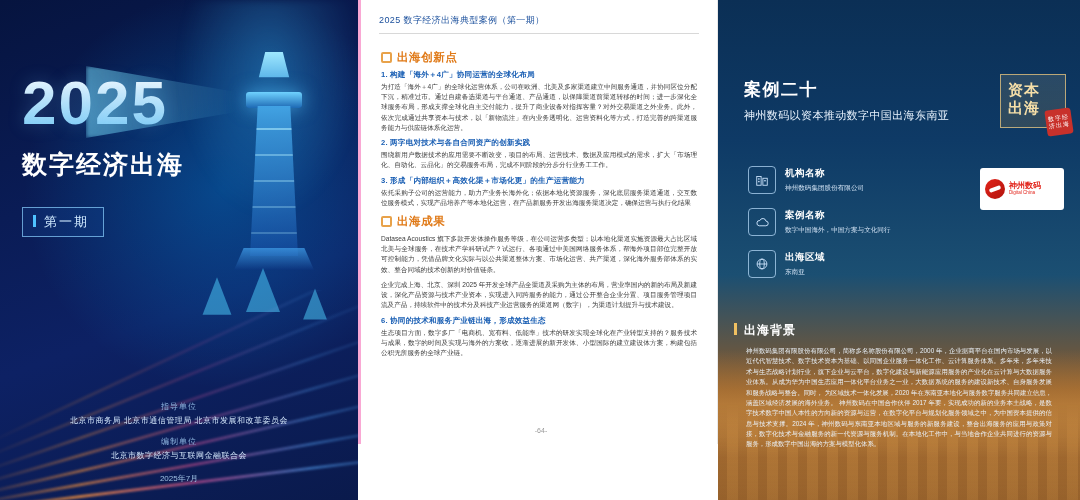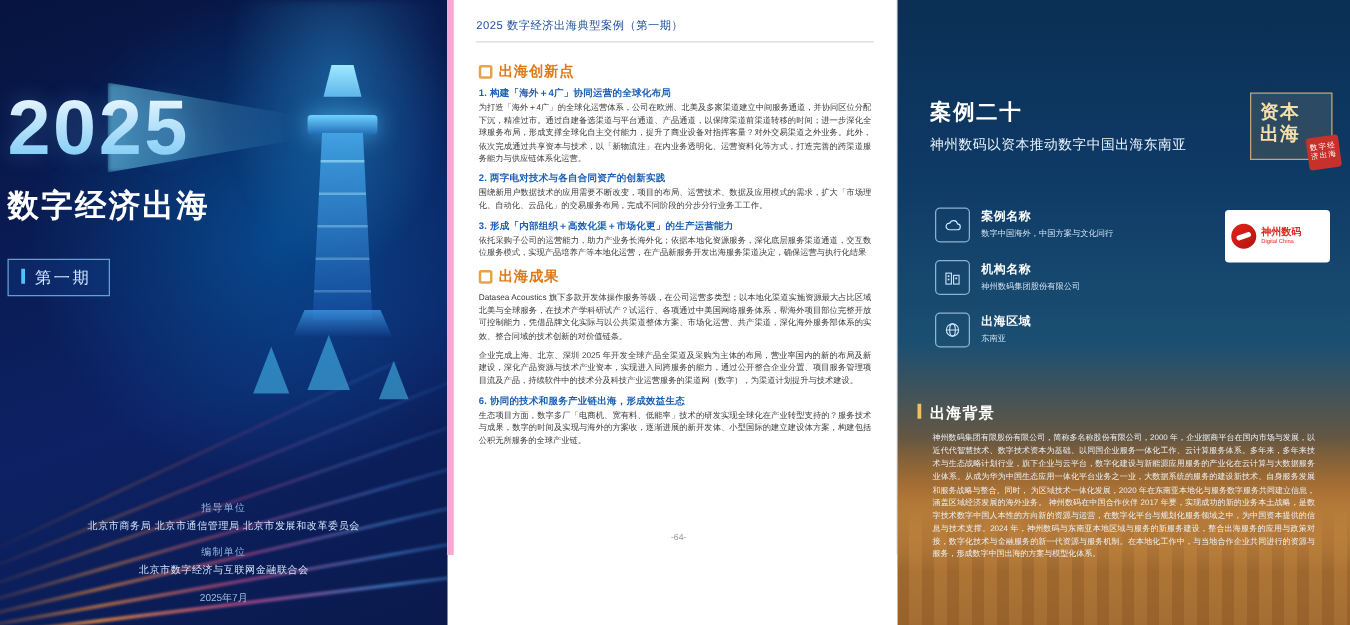--- a/index.html
+++ b/index.html
@@ -69,21 +69,21 @@
     filter:blur(1px);
   }
   .streaks i:nth-child(1){bottom:16px;transform:rotate(-7deg);}
   .streaks i:nth-child(2){bottom:34px;transform:rotate(-10deg);opacity:.8;}
   .streaks i:nth-child(3){bottom:54px;transform:rotate(-13deg);opacity:.7;}
   .streaks i:nth-child(4){bottom:76px;transform:rotate(-16deg);opacity:.55;}
   .streaks i:nth-child(5){bottom:100px;transform:rotate(-19deg);opacity:.4;}
   .streaks i:nth-child(6){bottom:126px;transform:rotate(-22deg);opacity:.3;}
   .streaks i:nth-child(7){bottom:152px;transform:rotate(-25deg);opacity:.22;}
 
-  .cover-text{position:absolute;left:6px;top:72px;width:220px;}
+  .cover-text{position:absolute;left:22px;top:72px;width:220px;}
   .year{
     font-size:62px;font-weight:bold;letter-spacing:2px;line-height:1;
     background:linear-gradient(180deg,#ffffff,#74c8f5);
     -webkit-background-clip:text;background-clip:text;color:transparent;
     text-shadow:0 0 18px rgba(120,200,255,.25);
   }
   .t1{margin-top:14px;font-size:25px;color:#fff;font-weight:bold;letter-spacing:2px;}
   .t2{margin-top:6px;font-size:25px;color:#fff;font-weight:bold;letter-spacing:2px;}
   .issue{
     margin-top:26px;display:inline-block;padding:5px 14px 5px 10px;
@@ -93,21 +93,21 @@
   .issue:before{content:"";display:inline-block;width:3px;height:12px;background:#4fc3ff;margin-right:8px;vertical-align:-1px;}
 
   .cover-foot{position:absolute;left:0;bottom:16px;width:358px;text-align:center;color:#bcd6f2;}
   .cf-label{font-size:8px;letter-spacing:1px;color:#8fb6e0;margin-bottom:3px;}
   .cf-line{font-size:8px;letter-spacing:.5px;margin-bottom:10px;color:#d3e6fb;}
   .cf-date{font-size:8px;color:#9fc0e2;margin-top:12px;}
 
   
   .mid{
     position:relative;width:360px;height:444px;flex:0 0 360px;background:#ffffff;
-    border-left:5px solid #f9a8d4;border-right:1px solid #e9e9e9;
+    border-left:3px solid #f9a8d4;border-right:1px solid #e9e9e9;
     padding:0;box-sizing:border-box;
   }
   .mid-head{
     margin:14px 18px 0 18px;padding-bottom:6px;border-bottom:1px solid #d8d8d8;
     font-size:9px;color:#1a4f9c;letter-spacing:.4px;
   }
   .mid-body{padding:10px 20px 0 20px;}
   .sec-title{
     color:#e07a18;font-size:11.5px;font-weight:bold;letter-spacing:.6px;margin:6px 0 5px;
     display:flex;align-items:center;
@@ -262,48 +262,48 @@
       <div class="logo-mark"></div>
       <div class="logo-txt">
         <div class="logo-cn">神州数码</div>
         <div class="logo-en">Digital China</div>
       </div>
     </div>
 
     <div class="info-list">
       <div class="info-row">
         <div class="info-ic">
-          <svg width="15" height="15" viewBox="0 0 16 16">
-              <path d="M4.5 11.5h7a2.5 2.5 0 0 0 .2-5 3.4 3.4 0 0 0-6.5-.6A2.6 2.6 0 0 0 4.5 11.5z" fill="none" stroke="currentColor" stroke-width="1"></path>
-            </svg>
-        </div>
-        <div class="info-tx">
-          <div class="info-k">案例名称</div>
-          <div class="info-v">数字中国海外，中国方案与文化同行</div>
-        </div>
-      </div>
-
-      <div class="info-row">
-        <div class="info-ic">
           <svg width="14" height="14" viewBox="0 0 16 16">
               <rect x="2" y="4" width="5" height="10" fill="none" stroke="currentColor" stroke-width="1"></rect>
               <rect x="9" y="6" width="5" height="8" fill="none" stroke="currentColor" stroke-width="1"></rect>
               <rect x="3.6" y="6" width="1.6" height="1.6" fill="currentColor"></rect>
               <rect x="3.6" y="9" width="1.6" height="1.6" fill="currentColor"></rect>
               <rect x="10.6" y="8" width="1.6" height="1.6" fill="currentColor"></rect>
             </svg>
         </div>
         <div class="info-tx">
           <div class="info-k">机构名称</div>
           <div class="info-v">神州数码集团股份有限公司</div>
         </div>
       </div>
 
       <div class="info-row">
         <div class="info-ic">
+          <svg width="15" height="15" viewBox="0 0 16 16">
+              <path d="M4.5 11.5h7a2.5 2.5 0 0 0 .2-5 3.4 3.4 0 0 0-6.5-.6A2.6 2.6 0 0 0 4.5 11.5z" fill="none" stroke="currentColor" stroke-width="1"></path>
+            </svg>
+        </div>
+        <div class="info-tx">
+          <div class="info-k">案例名称</div>
+          <div class="info-v">数字中国海外，中国方案与文化同行</div>
+        </div>
+      </div>
+
+      <div class="info-row">
+        <div class="info-ic">
           <svg width="14" height="14" viewBox="0 0 16 16">
               <circle cx="8" cy="8" r="5.6" fill="none" stroke="currentColor" stroke-width="1"></circle>
               <ellipse cx="8" cy="8" rx="2.6" ry="5.6" fill="none" stroke="currentColor" stroke-width="1"></ellipse>
               <line x1="2.4" y1="8" x2="13.6" y2="8" stroke="currentColor" stroke-width="1"></line>
             </svg>
         </div>
         <div class="info-tx">
           <div class="info-k">出海区域</div>
           <div class="info-v">东南亚</div>
         </div>

